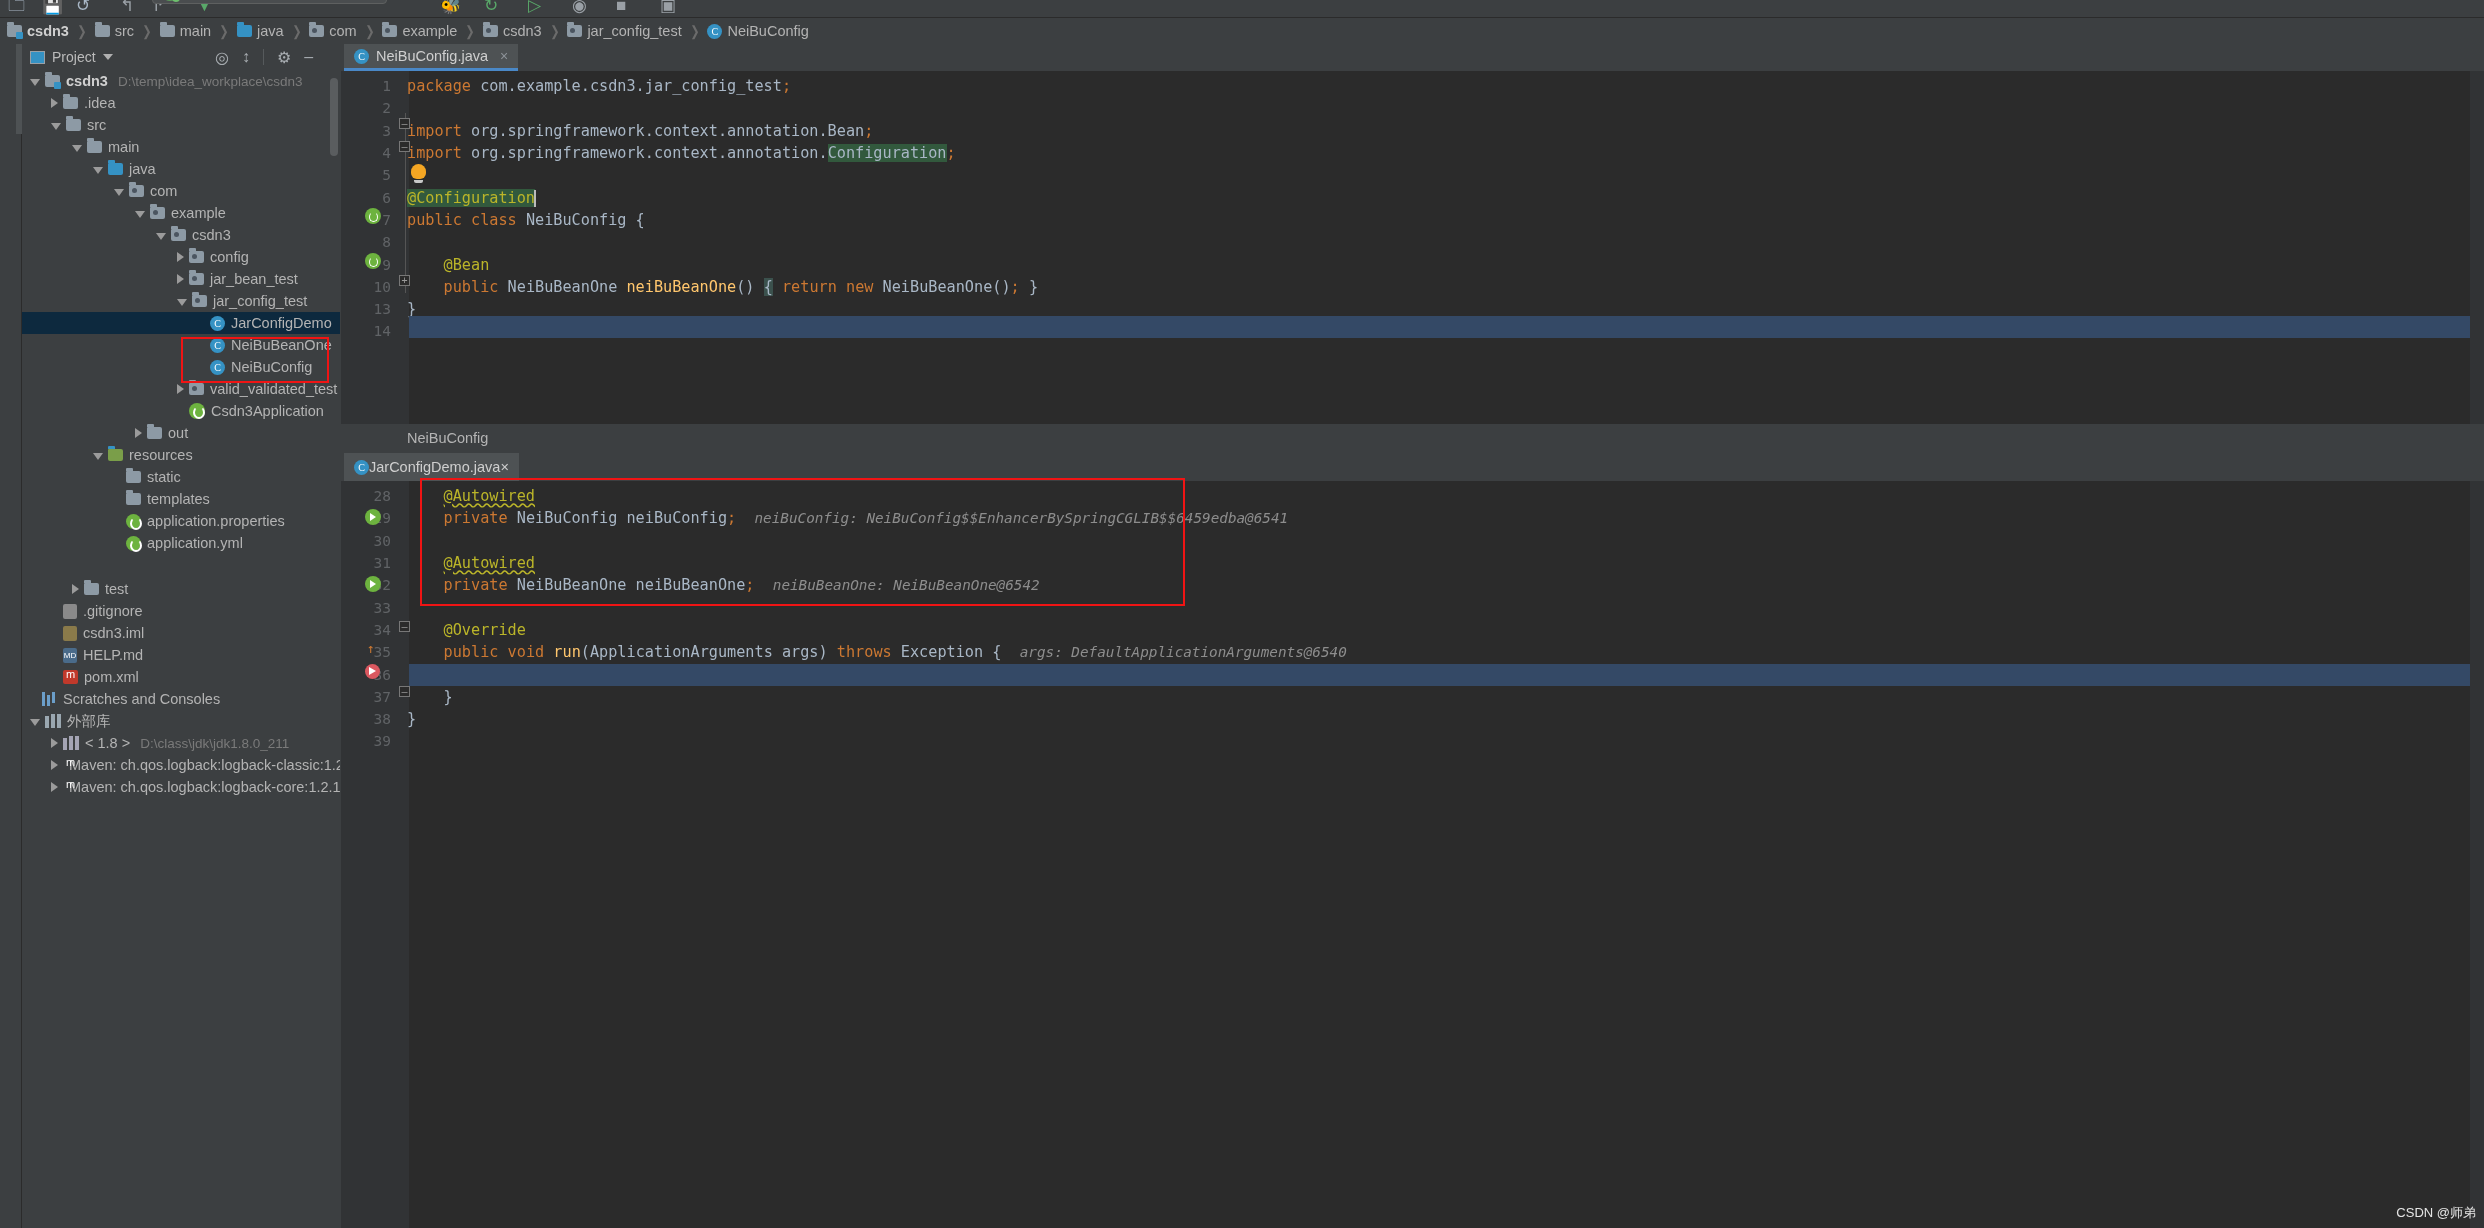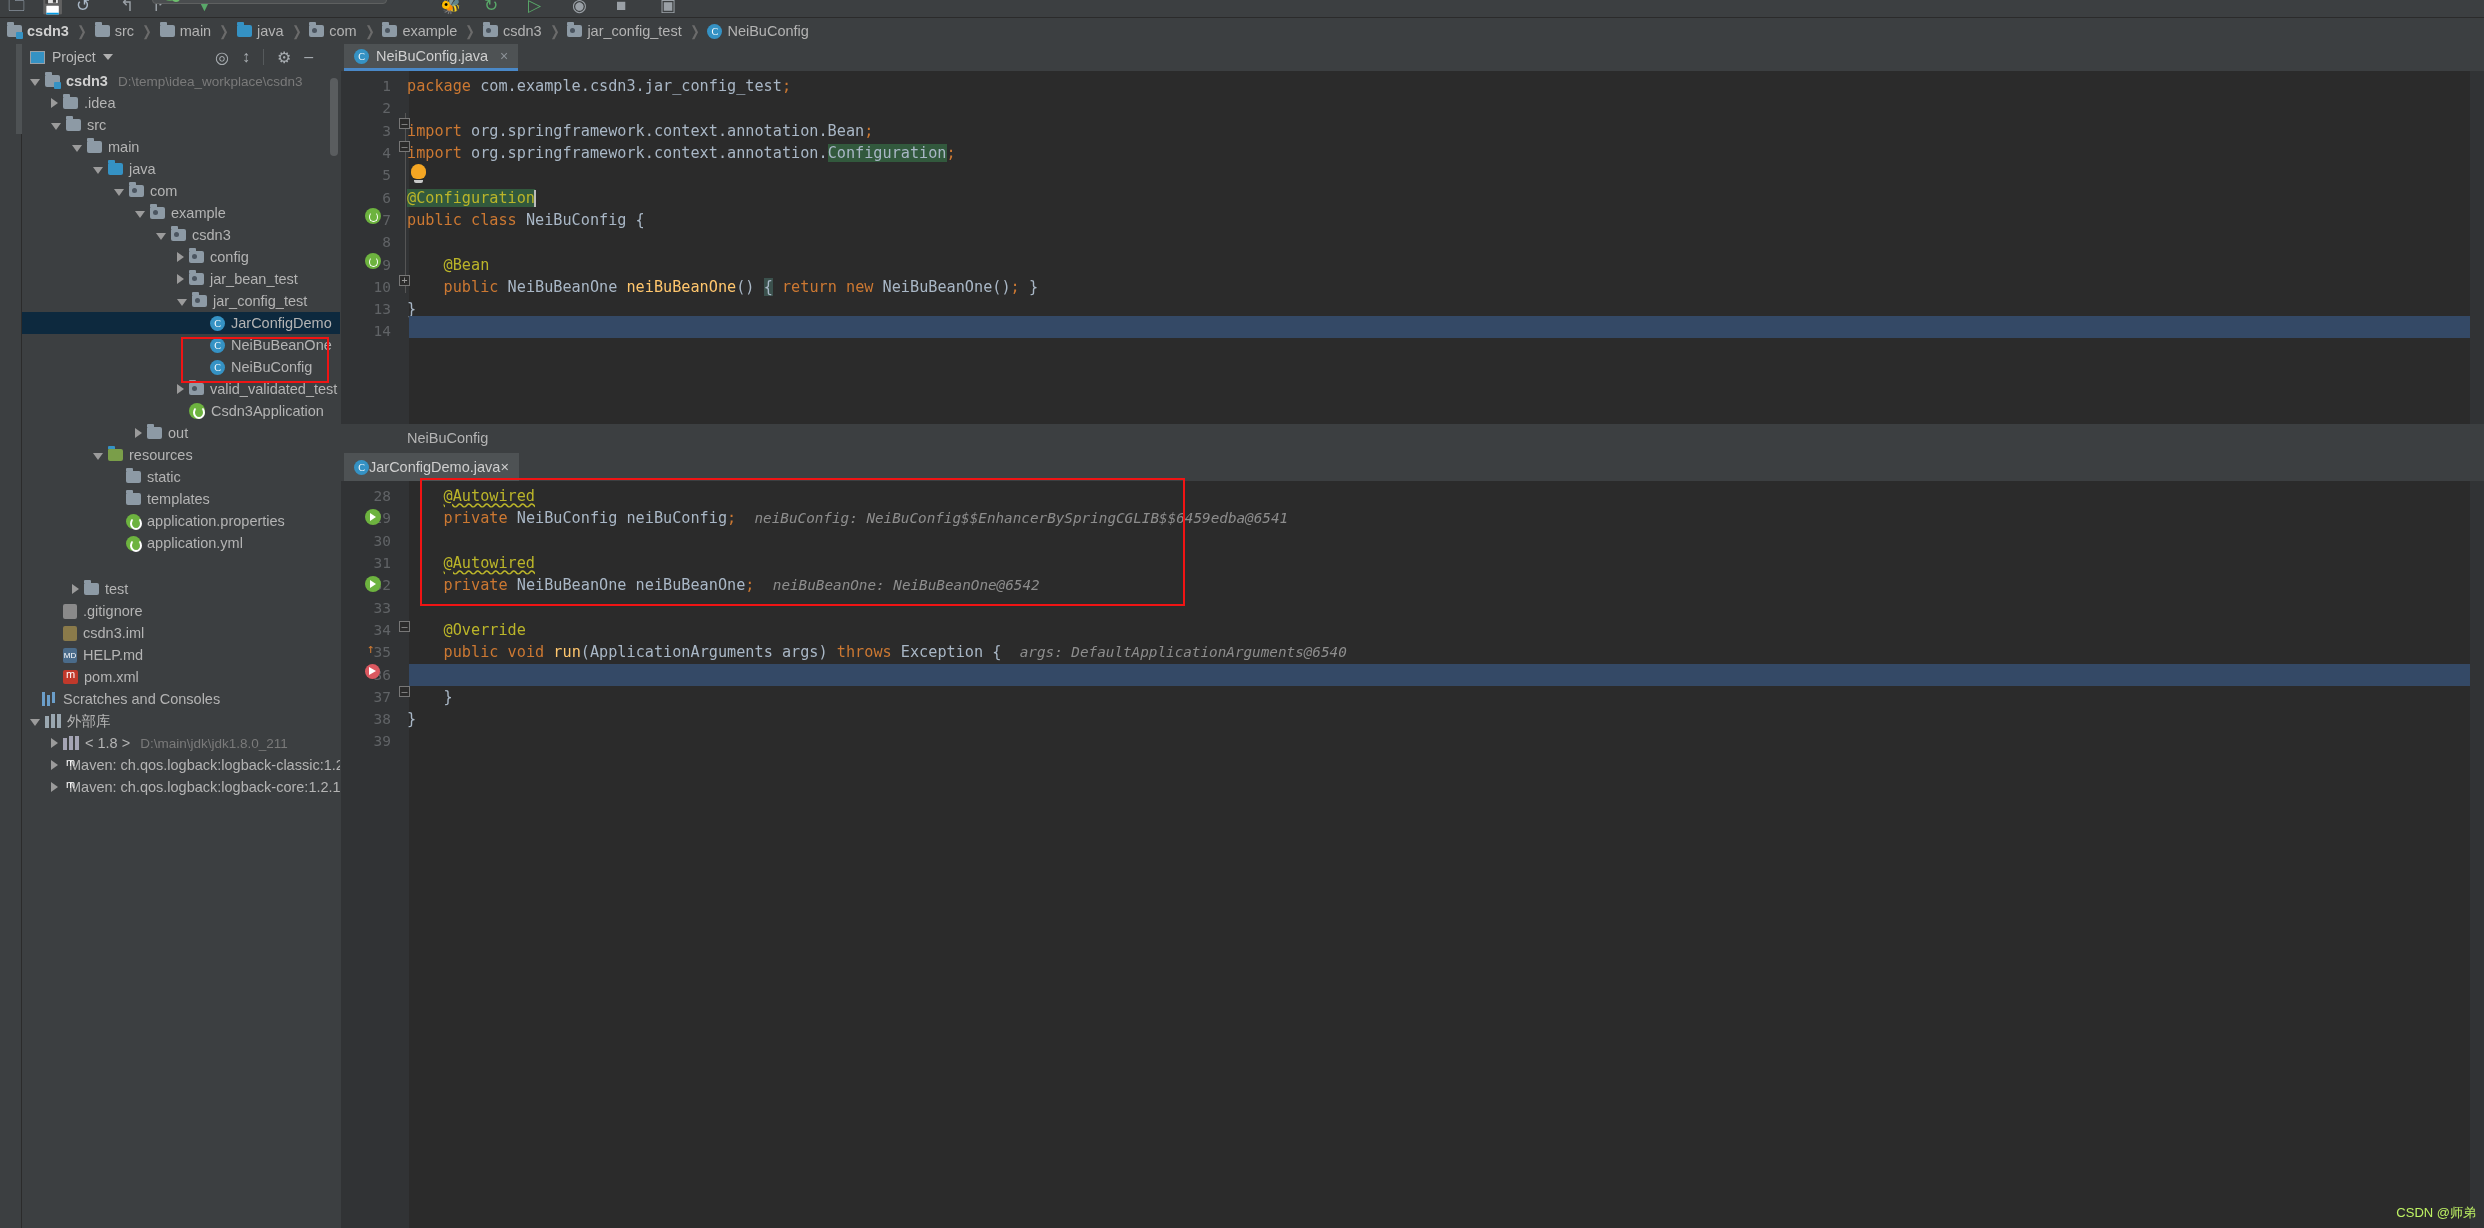--- a/index.html
+++ b/index.html
@@ -316,21 +316,21 @@
     border: 2px solid #f01414; pointer-events: none; z-index: 40;
   }
   .annot-cn {
     position: absolute; left: 721px; top: 418px;
     color: #ff0000; font-size: 19px;
     font-family: "DejaVu Sans", sans-serif;
     white-space: nowrap; z-index: 45;
   }
   .watermark {
     position: absolute; right: 8px; bottom: 6px;
-    color: #bef264; font-size: 13px; z-index: 50;
+    color: #e5e5e5; font-size: 13px; z-index: 50;
   }
   .scroll-tree {
     position: absolute; left: 330px; top: 78px; width: 8px; height: 78px;
     background: #5a5d5f; border-radius: 4px;
   }
   .right-gutter {
     position: absolute; right: 0; top: 71px; width: 14px; height: 353px;
     background: #313335;
   }
   .right-gutter2 {
@@ -574,21 +574,21 @@
       </div>
       <div class="tnode" style="padding-left: 8px;">
         <span class="arrow open"></span>
         <span class="ico-lib"></span>
         <span class="lbl">外部库</span>
       </div>
       <div class="tnode" style="padding-left: 29px; text-align: right;">
         <span class="arrow "></span>
         <span class="ico-lib" style="filter: hue-rotate(40deg);"></span>
         <span class="lbl">&lt; 1.8 &gt;</span>
-        <span class="path">D:\main\jdk\jdk1.8.0_211</span>
+        <span class="path">D:\class\jdk\jdk1.8.0_211</span>
       </div>
       <div class="tnode" style="padding-left: 29px;">
         <span class="arrow "></span>
         <span class="ico-maven"></span>
         <span class="lbl">Maven: ch.qos.logback:logback-classic:1.2</span>
       </div>
       <div class="tnode" style="padding-left: 29px;">
         <span class="arrow "></span>
         <span class="ico-maven"></span>
         <span class="lbl">Maven: ch.qos.logback:logback-core:1.2.1</span>

